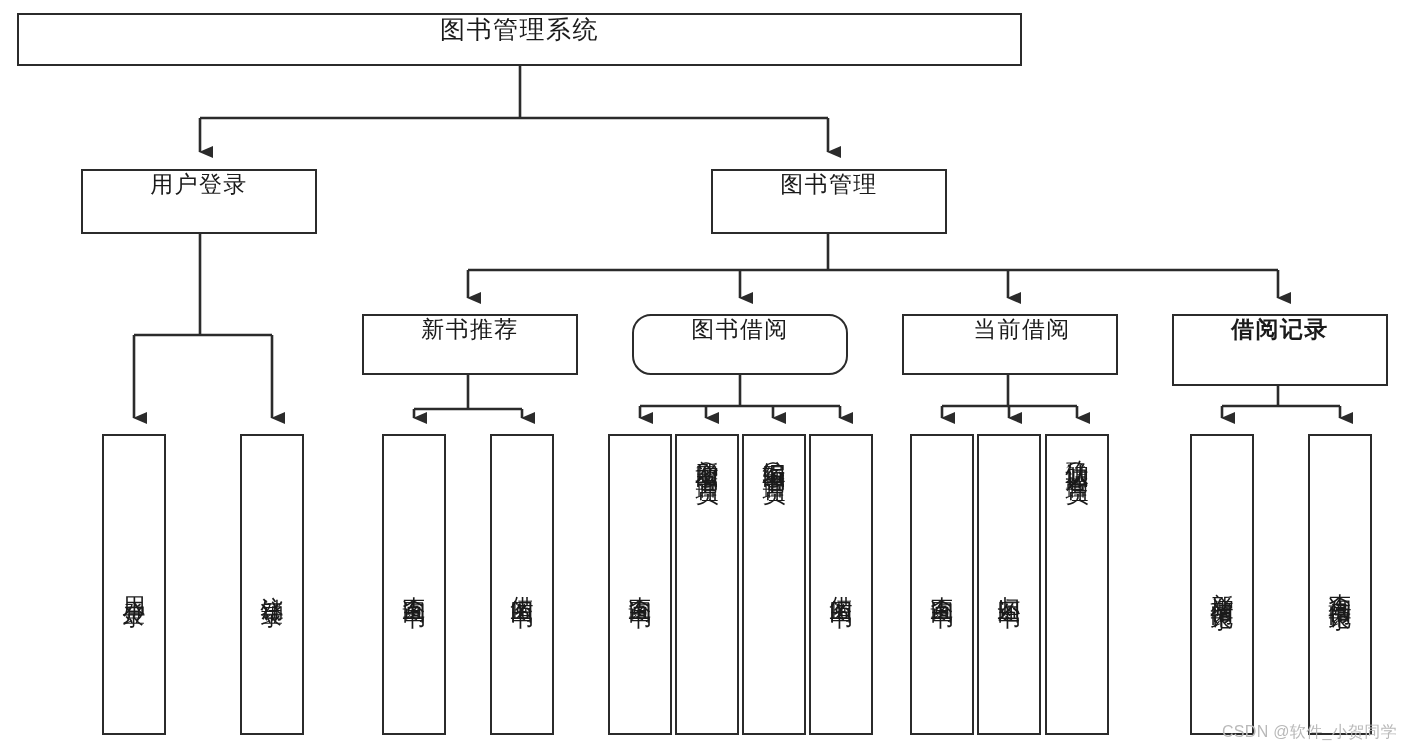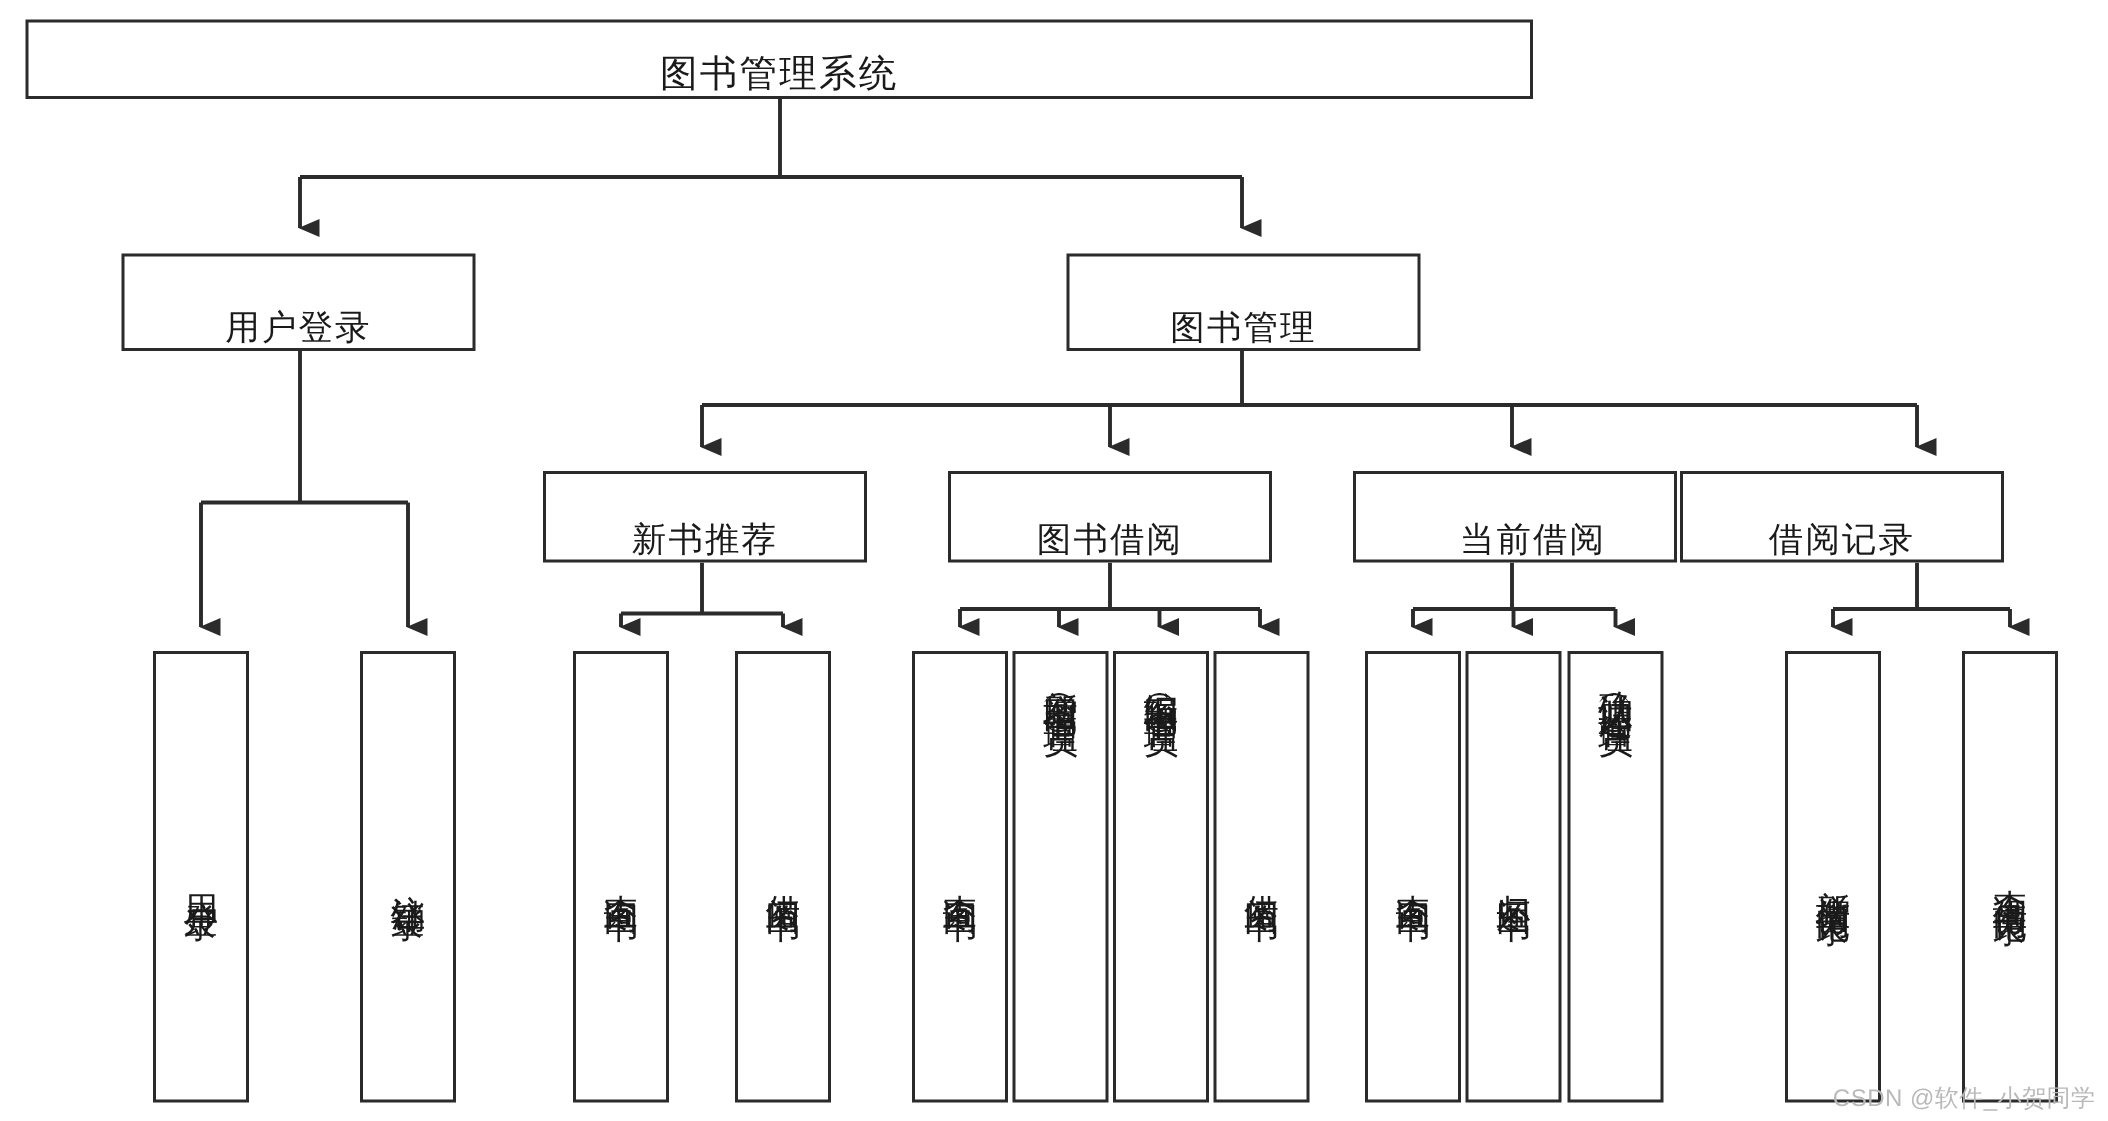--- a/index.html
+++ b/index.html
@@ -23,21 +23,21 @@
     width:1405px; height:747px;
     pointer-events:none;
   }
   
   .node{
     position:absolute;
     box-sizing:border-box;
     background:#ffffff;
     border:2.5px solid #2b2b2b;
     display:flex;
-    align-items:flex-end;
+    align-items:flex-start;
     justify-content:center;
   }
   .node .label{
     display:block;
     text-align:center;
     letter-spacing:0.06em;
     color:#1a1a1a;
     line-height:1.18;
   }
   .node.root .label{font-size:25px;}
@@ -142,27 +142,27 @@
   <div class="node branch" style="left:81px;top:169px;width:236px;height:65px;">
     <span class="label">用户登录</span>
   </div>
   <div class="node sub" style="left:362px;top:314px;width:216px;height:61px;">
     <span class="label">新书推荐</span>
   </div>
 
   <div class="node branch" style="left:711px;top:169px;width:236px;height:65px;">
     <span class="label">图书管理</span>
   </div>
-  <div class="node sub" style="left:632px;top:314px;width:216px;height:61px;">
+  <div class="node sub" style="left:632px;top:314px;width:216px;height:61px;border-radius:19px;">
     <span class="label">图书借阅</span>
   </div>
   <div class="node sub" style="left:902px;top:314px;width:216px;height:61px;padding-left:24px;">
     <span class="label">当前借阅</span>
   </div>
-  <div class="node sub" style="left:1120px;top:314px;width:216px;height:61px;">
+  <div class="node sub" style="left:1172px;top:314px;width:216px;height:72px;font-weight:bold;">
     <span class="label">借阅记录</span>
   </div>
 
   <div class="node leaf centred" style="left:102px;top:434px;width:64px;height:301px;">
     <span class="label">用户登录</span>
   </div>
   <div class="node leaf centred" style="left:240px;top:434px;width:64px;height:301px;">
     <span class="label">注销登录</span>
   </div>
 

